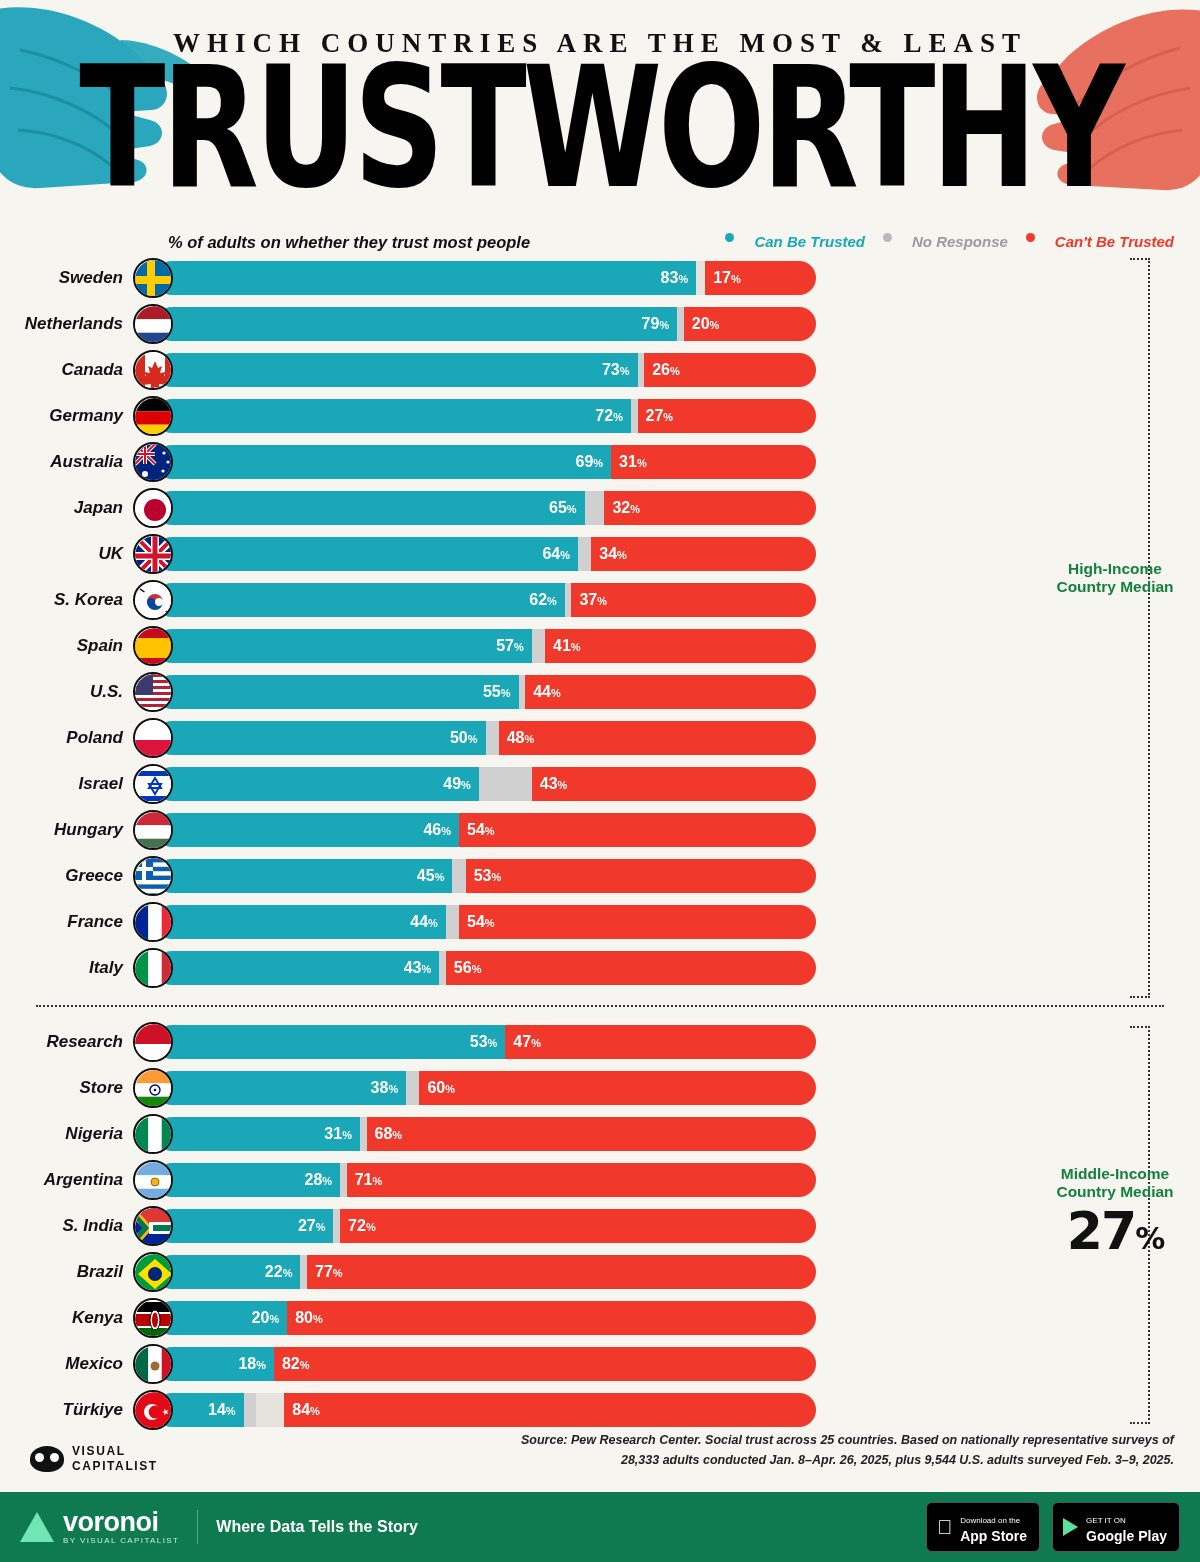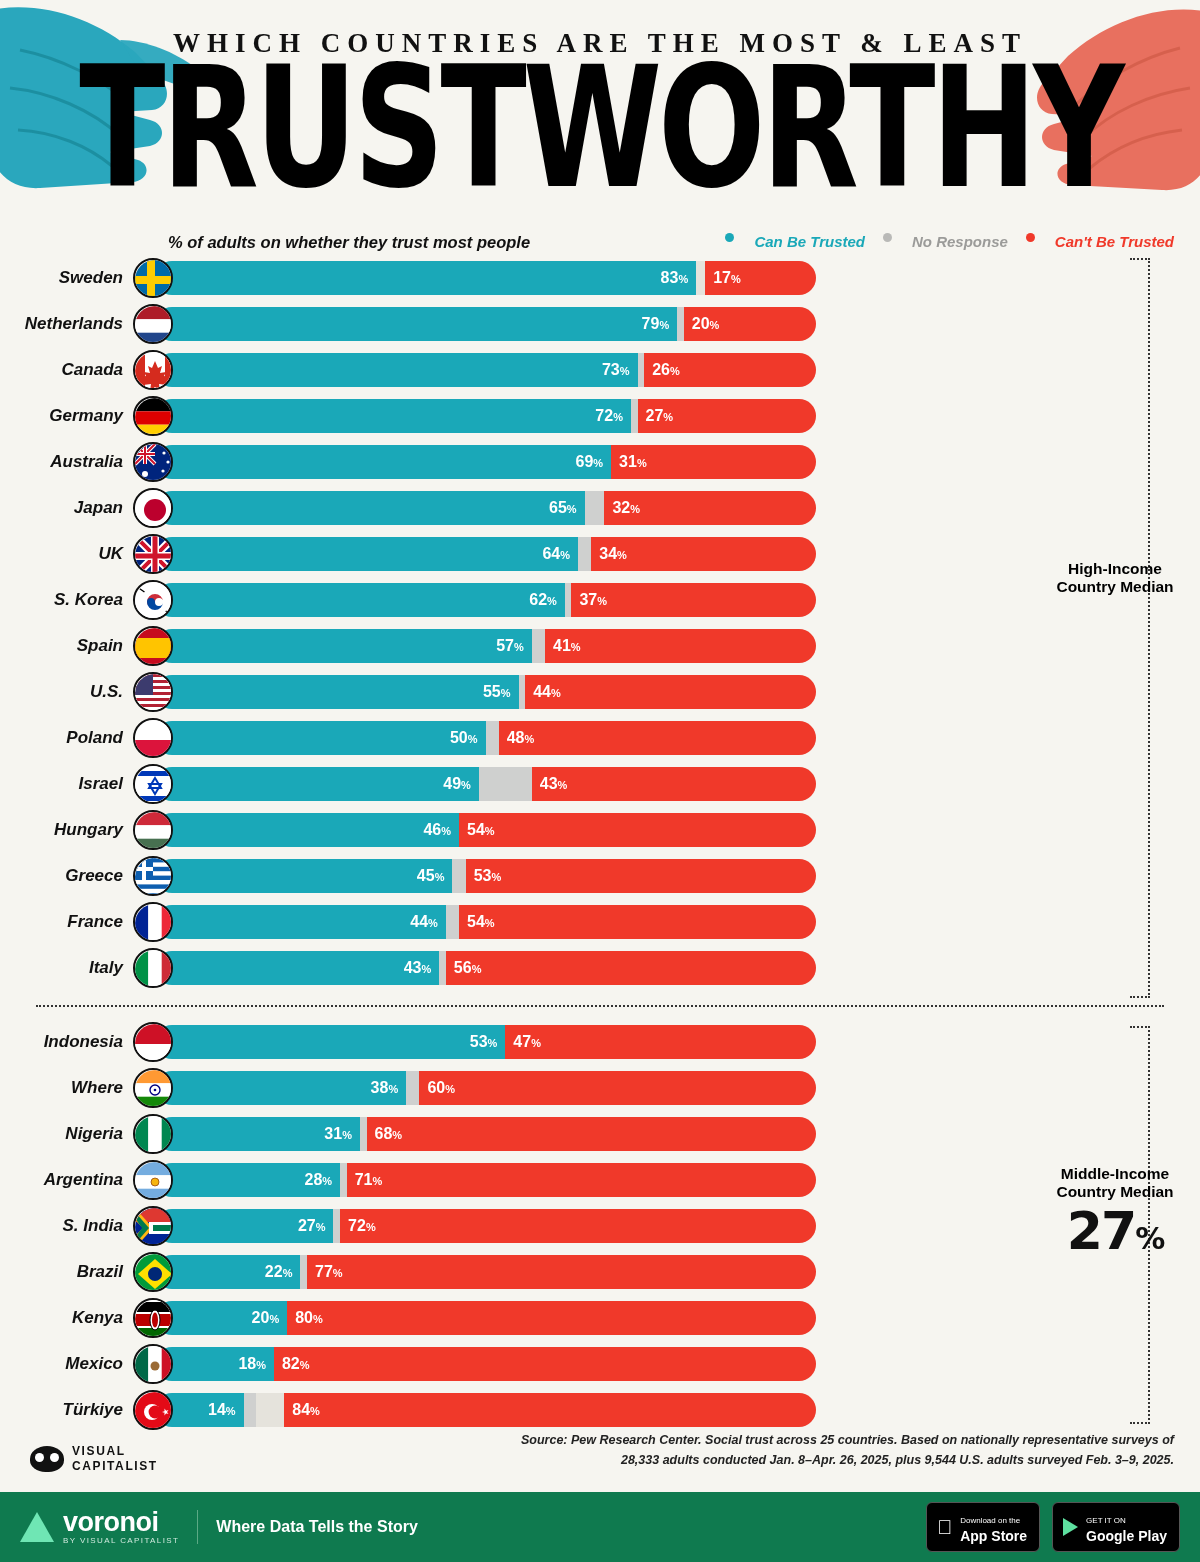--- a/index.html
+++ b/index.html
@@ -135,21 +135,21 @@
   .median {
     position:absolute;
     right:10px;
     text-align:center;
     width:150px;
   }
   .median .lbl {
     font-size:15.5px;
     font-weight:bold;
     line-height:1.15;
-    color:#000000;
+    color:#15803d;
   }
   .median .num {
     font-size:52px;
     font-weight:bold;
     letter-spacing:-2px;
     color:#111;
     font-family:"DejaVu Sans", sans-serif;
   }
   .median .num small { font-size:30px; }
 
@@ -707,21 +707,21 @@
         </div>
         <div class="seg seg-none" style="width: 1%;"></div>
         <div class="seg seg-cant" style="width: 56%;">
           <span class="val val-left">56<small>%</small></span>
         </div>
       </div>
       <div style="width: 140px;"></div>
     </div>
     <div style="height: 28px;"></div>
     <div class="row">
-      <div class="country-label">Indonesia</div>
+      <div class="country-label">Research</div>
       <div class="flag"><svg viewBox="0 0 40 40" width="40" height="40">
           <defs>
             <clipPath id="c_indonesia">
               <circle cx="20" cy="20" r="20"></circle>
             </clipPath>
           </defs>
           <g clip-path="url(#c_indonesia)">
             <rect width="40" height="20" fill="#ce1126"></rect>
             <rect y="20" width="40" height="20" fill="#fff"></rect>
           </g>
@@ -730,21 +730,21 @@
         <div class="seg seg-trust" style="width: 53%;">
           <span class="val val-right">53<small>%</small></span>
         </div>
         <div class="seg seg-cant" style="width: 47%;">
           <span class="val val-left">47<small>%</small></span>
         </div>
       </div>
       <div style="width: 140px;"></div>
     </div>
     <div class="row">
-      <div class="country-label">Where</div>
+      <div class="country-label">Store</div>
       <div class="flag"><svg viewBox="0 0 40 40" width="40" height="40">
           <defs>
             <clipPath id="c_india">
               <circle cx="20" cy="20" r="20"></circle>
             </clipPath>
           </defs>
           <g clip-path="url(#c_india)">
             <rect width="40" height="13.3" fill="#ff9933"></rect>
             <rect y="13.3" width="40" height="13.4" fill="#fff"></rect>
             <rect y="26.7" width="40" height="13.3" fill="#138808"></rect>

